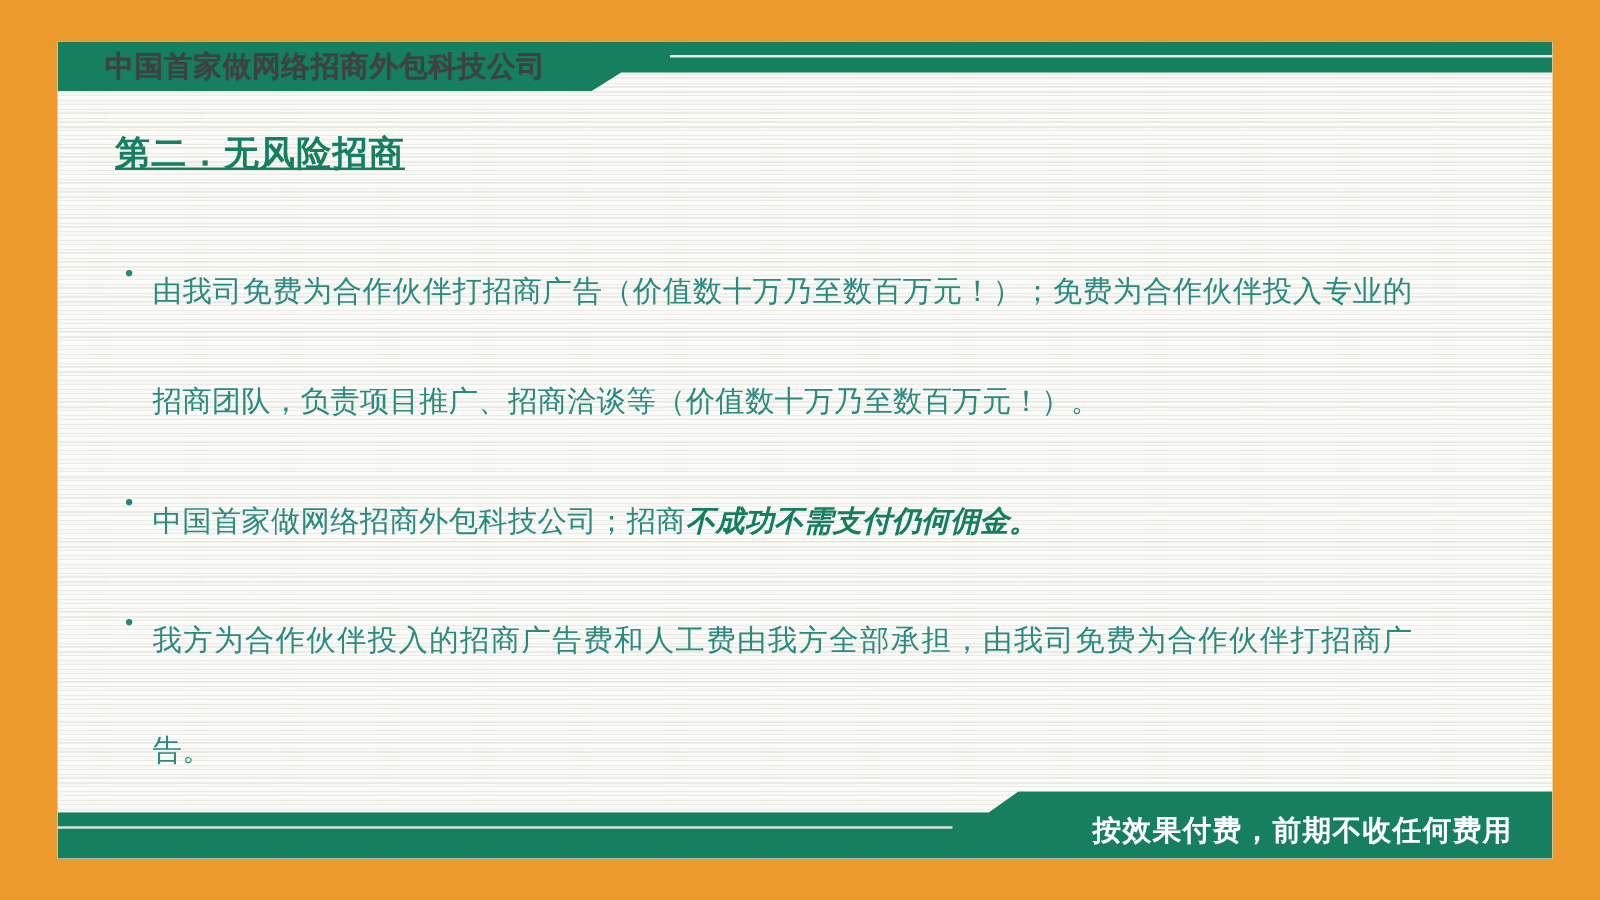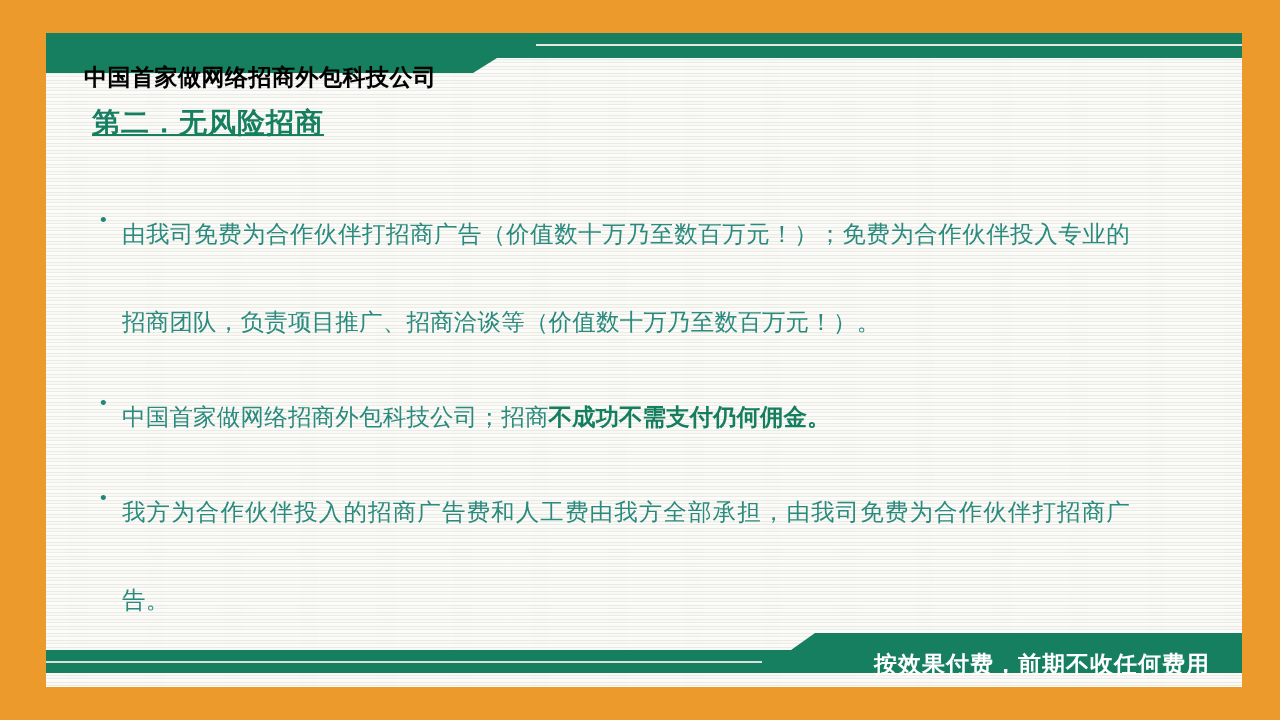--- a/index.html
+++ b/index.html
@@ -79,36 +79,35 @@
     height: 2px;
     background: #EDEDE6;
     opacity: .95;
   }
   .header-title {
     position: absolute;
     left: 38px;
     top: 0;
     height: 40px;
     line-height: 40px;
-    color: #000000;
+    color: #404040;
     font-size: 23px;
     font-weight: bold;
     letter-spacing: 0.5px;
     white-space: nowrap;
     text-shadow: 0 0 1px rgba(0,0,0,.18);
-    margin-top: 24px;
   }
 
   
   .footer-ribbon {
     position: absolute;
     left: 46px;
     top: 633px;
     width: 1196px;
-    height: 40px;
+    height: 54px;
   }
   .footer-ribbon .band-main {
     position: absolute;
     inset: 0;
     background: #157F60;
     -webkit-clip-path: polygon(0 17px, 745px 17px, 769px 0, 1196px 0, 1196px 54px, 0 54px);
     clip-path: polygon(0 17px, 745px 17px, 769px 0, 1196px 0, 1196px 54px, 0 54px);
   }
   .footer-ribbon .band-rule {
     position: absolute;
@@ -174,20 +173,21 @@
     letter-spacing: .2px;
     text-align: justify;
     text-justify: inter-ideograph;
   }
   .bullet-text .strong {
     font-family: "Liberation Sans", "DejaVu Sans", sans-serif;
     font-weight: bold;
     color: #147E5F;
     font-size: 23.5px;
     letter-spacing: 0;
+    font-style: italic;
   }
 </style>
 </head>
 <body>
 
 <div id="slide">
 
   <div class="paper">
     <div class="paper-texture"></div>
   </div>

